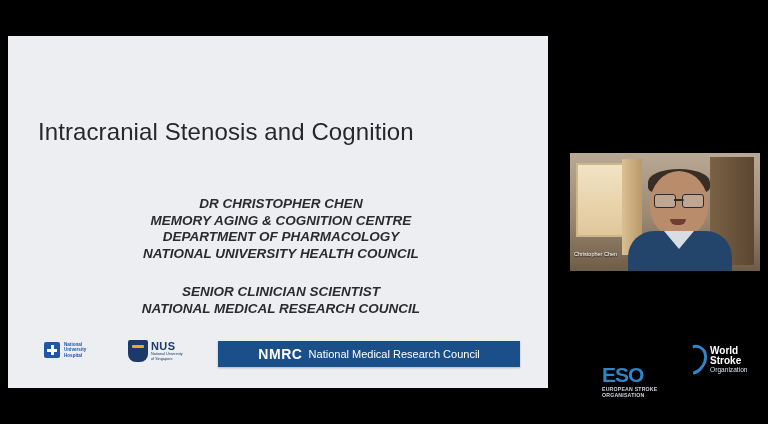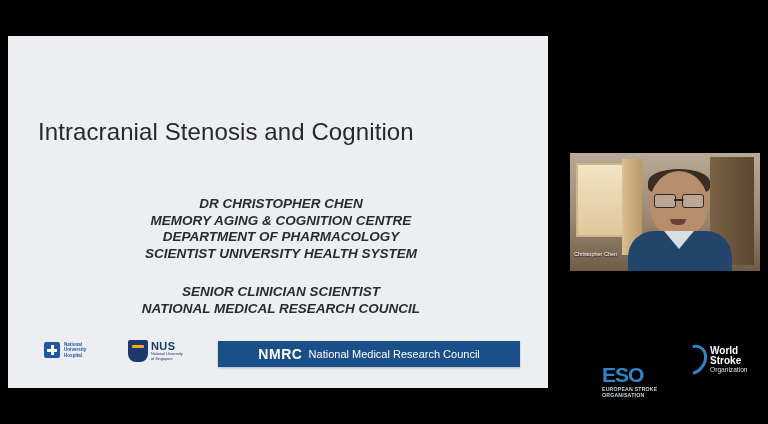--- a/index.html
+++ b/index.html
@@ -356,21 +356,21 @@
 <div class="stage">
 
   <div class="slide">
 
     <div class="slide-title">Intracranial Stenosis and Cognition</div>
 
     <div class="slide-block block-a">
       <div class="slide-line">DR CHRISTOPHER CHEN</div>
       <div class="slide-line">MEMORY AGING &amp; COGNITION CENTRE</div>
       <div class="slide-line">DEPARTMENT OF PHARMACOLOGY</div>
-      <div class="slide-line">SCIENTIST UNIVERSITY HEALTH SYSTEM</div>
+      <div class="slide-line">NATIONAL UNIVERSITY HEALTH COUNCIL</div>
     </div>
 
     <div class="slide-block block-b">
       <div class="slide-line">SENIOR CLINICIAN SCIENTIST</div>
       <div class="slide-line">NATIONAL  MEDICAL RESEARCH COUNCIL</div>
     </div>
 
     <div class="logo-row">
 
       <div class="nuh-logo">

